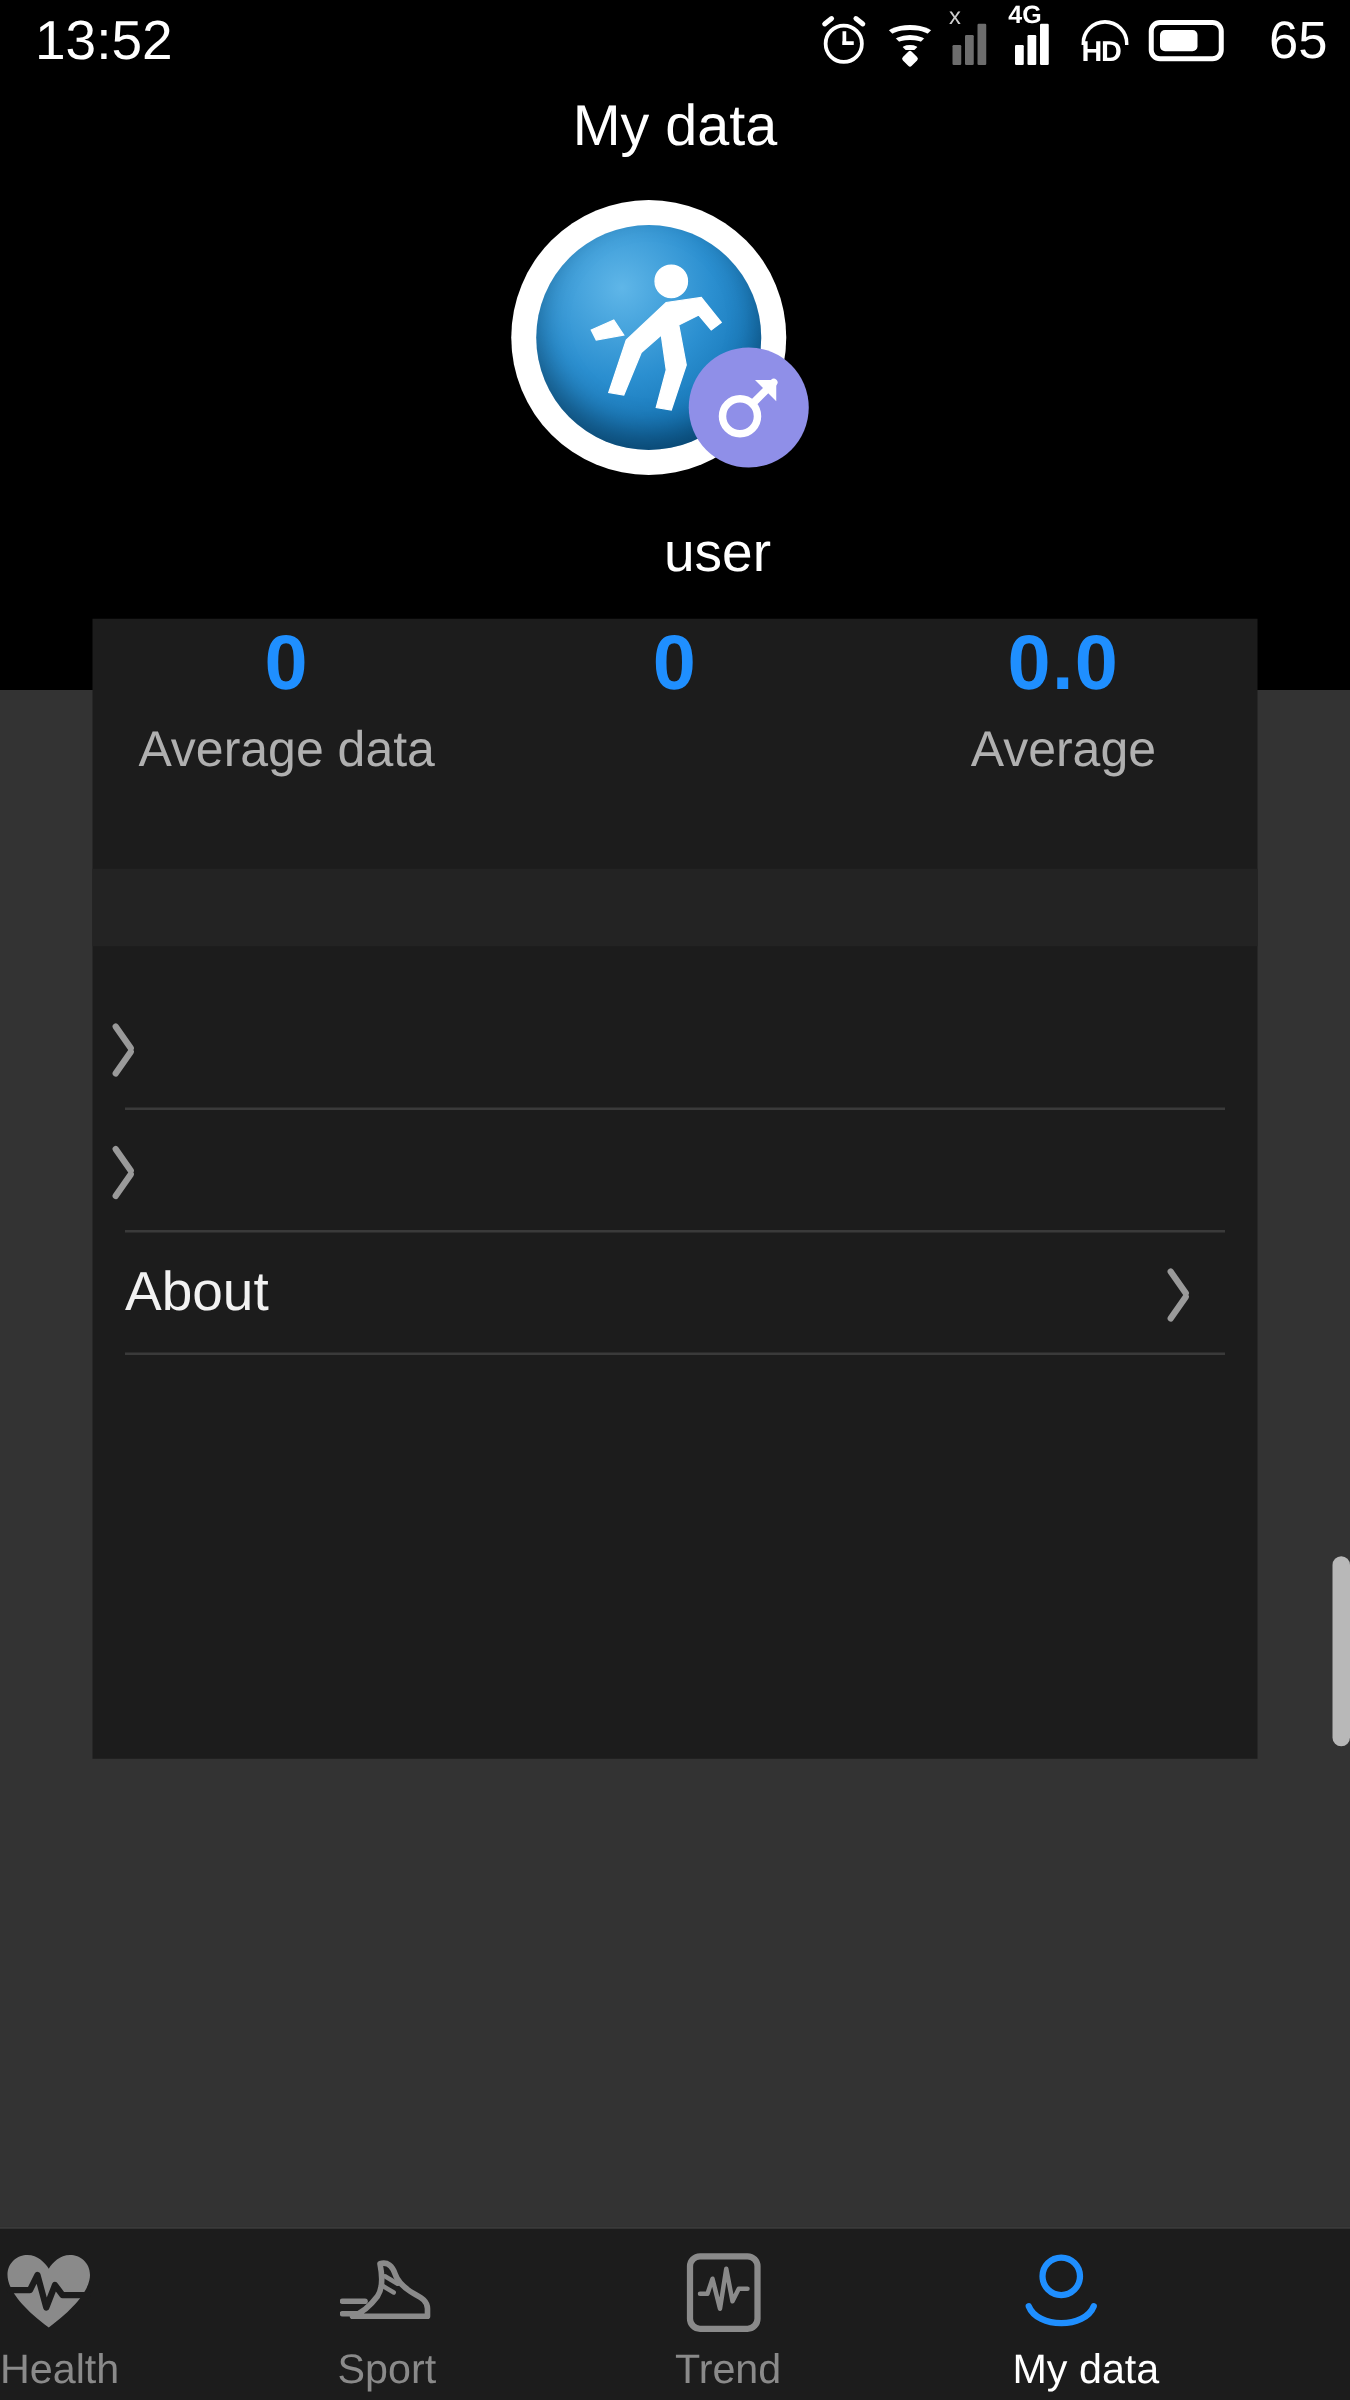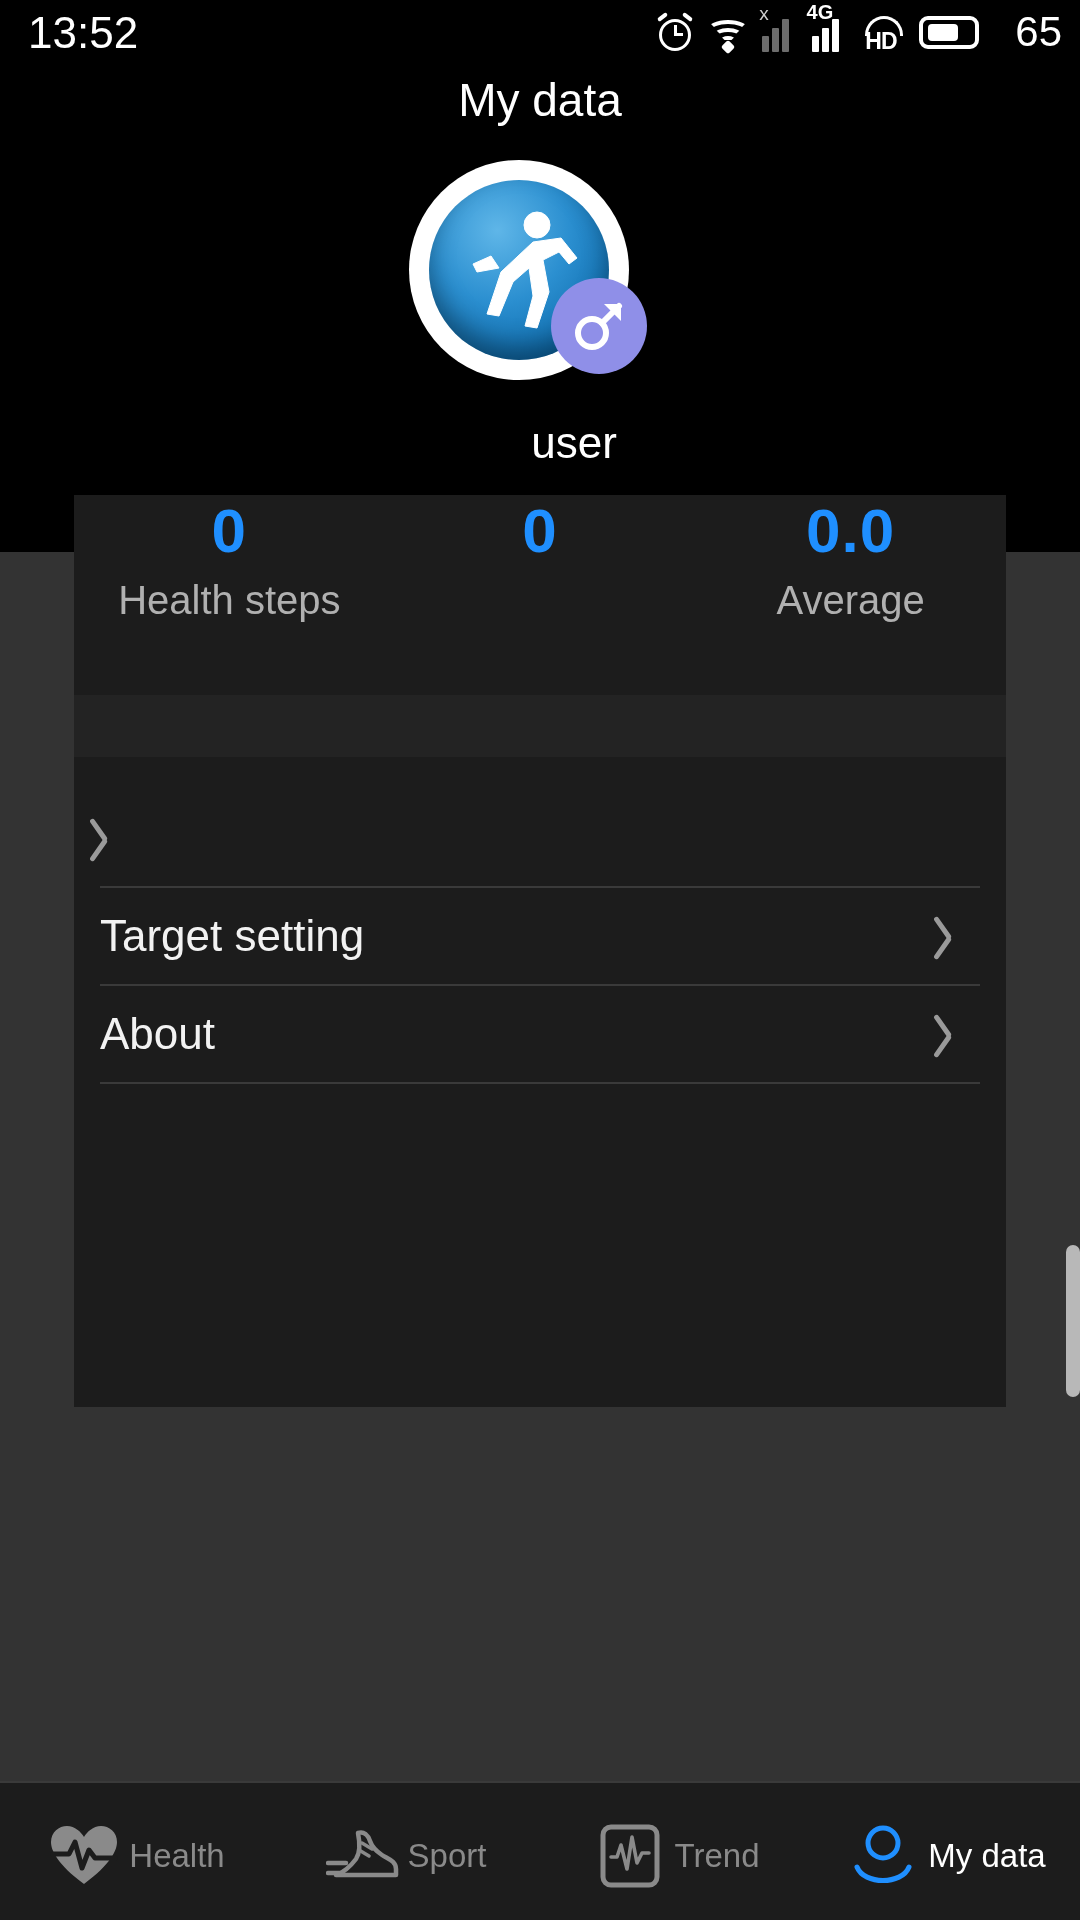--- a/index.html
+++ b/index.html
@@ -173,21 +173,21 @@
     position:absolute; right:0px; top:1245px; width:14px; height:152px;
     background:#b8b8b8; border-radius:7px;
   }
 
   
   .tabbar {
     position:absolute; left:0; bottom:0; width:1080px; height:139px;
     background:#1c1c1c; display:flex; border-top:2px solid #3a3a3a;
   }
   .tab {
-    flex:1; display:flex; align-items:center;
+    flex:1; display:flex; flex-direction:column; align-items:flex-start;
     justify-content:center; gap:6px; padding-top:8px;
   }
   .tab-icon { width:78px; height:72px; display:flex; align-items:center; justify-content:center; }
   .tab-lbl { font-size:33px; color:#8a8a8a; }
   .tab.active .tab-lbl { color:#ffffff; }
 </style>
 </head>
 <body>
 
 <div class="screen">
@@ -277,40 +277,39 @@
     </div>
   </div>
   <div class="user-name">user</div>
 
   <div class="card">
 
     <div class="stats-block">
       <div class="stats">
         <div class="stat">
           <div class="stat-val">0</div>
-          <span class="stat-lbl">Health steps</span>
+          <span class="stat-lbl">Average data</span>
         </div>
         <div class="stat">
           <div class="stat-val">0</div>
         </div>
         <div class="stat">
           <div class="stat-val">0.0</div>
           <span class="stat-lbl">Average</span>
         </div>
       </div>
     </div>
 
     <div class="band"></div>
 
     <div class="menu">
       <div class="menu-item">
         <span class="chev"></span>
       </div>
       <div class="menu-item">
-        <span class="menu-label">Target setting</span>
         <span class="chev"></span>
       </div>
       <div class="menu-item">
         <span class="menu-label">About</span>
         <span class="chev"></span>
       </div>
     </div>
   </div>
 
   <div class="scroll-thumb"></div>

